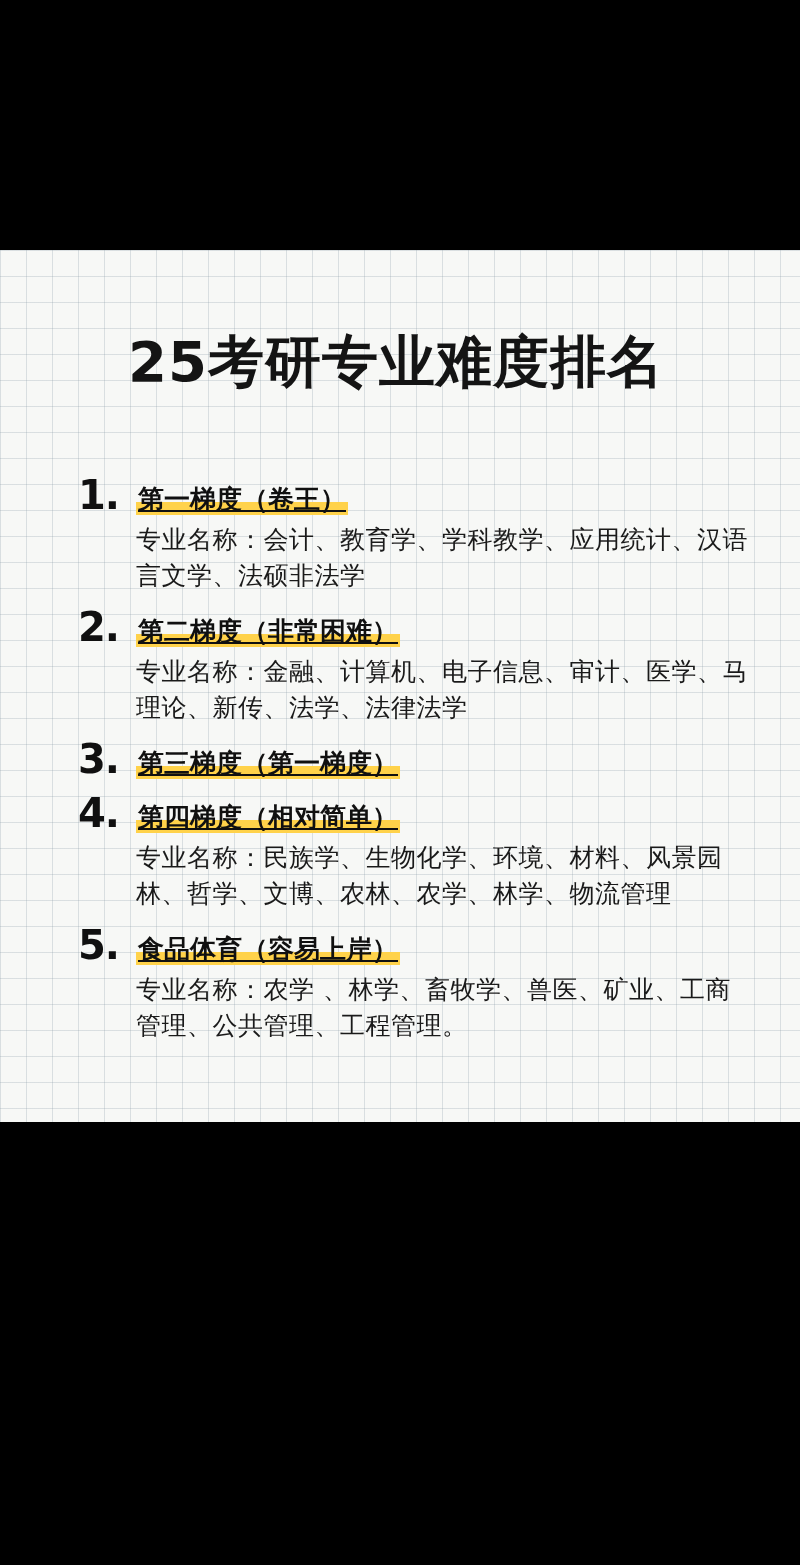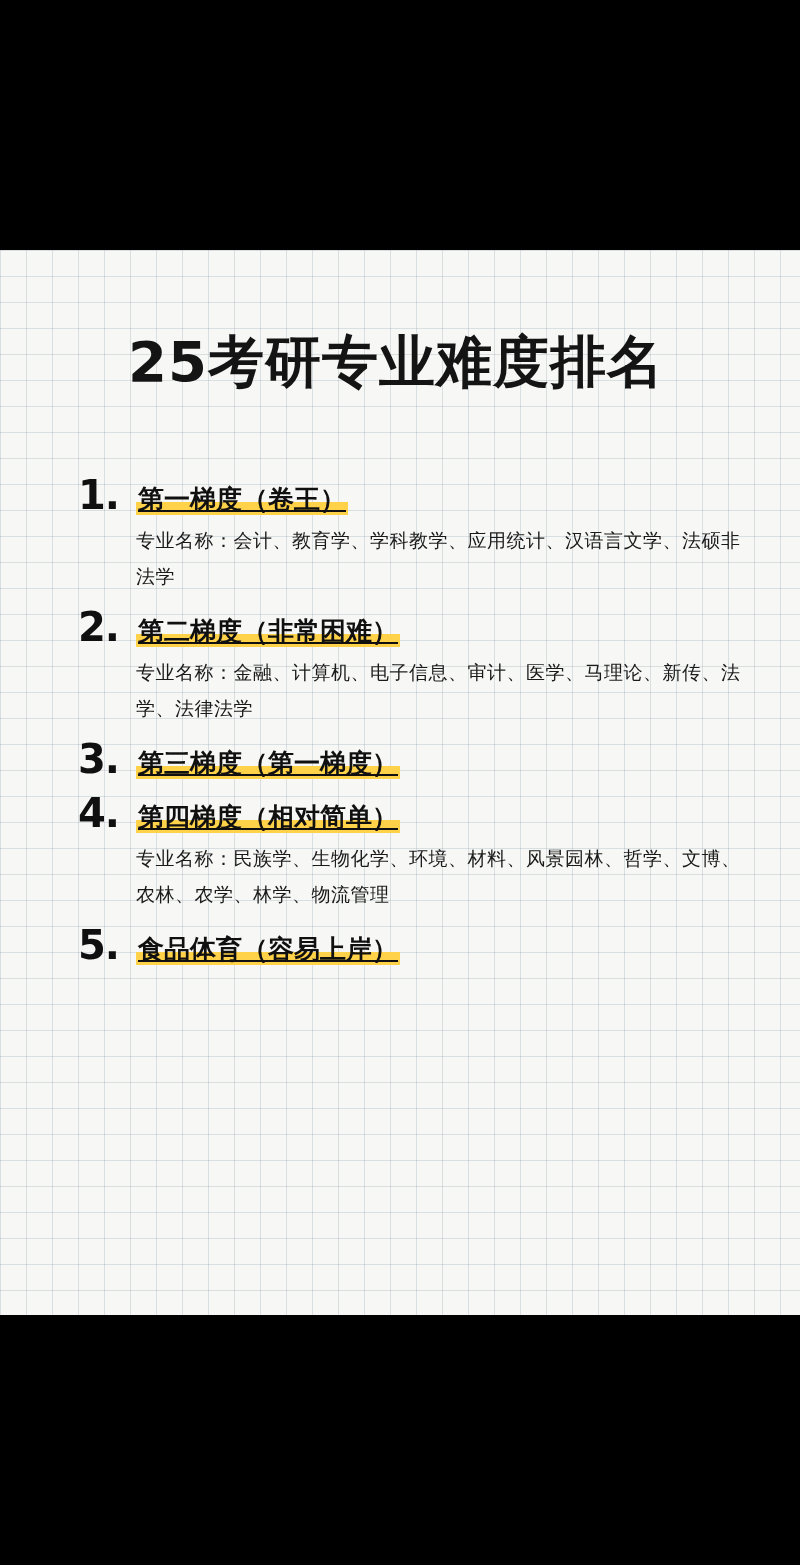--- a/index.html
+++ b/index.html
@@ -17,21 +17,21 @@
     position: relative;
     width: 800px;
     height: 1565px;
     background: #000000;
   }
   .card {
     position: absolute;
     left: 0;
     top: 250px;
     width: 800px;
-    height: 1065px;
+    height: 872px;
     background: #f7f8f6;
     background-image:
       linear-gradient(to right, rgba(150,165,175,0.30) 1px, transparent 1px),
       linear-gradient(to bottom, rgba(150,165,175,0.30) 1px, transparent 1px);
     background-size: 26px 26px;
     overflow: hidden;
   }
   .inner {
     position: absolute;
     left: 78px;
@@ -93,21 +93,21 @@
     height: 13px;
     background: #ffd24a;
     z-index: 0;
   }
   .tier-label .txt {
     position: relative;
     z-index: 1;
   }
   .tier-body {
     margin: 6px 0 0 58px;
-    font-size: 19px;
+    font-size: 25px;
     line-height: 36px;
     color: #1a1a1a;
     letter-spacing: 0.5px;
     font-weight: 400;
     max-width: 620px;
   }
   .tier-body.wide {
     margin-left: 58px;
   }
   
@@ -183,20 +183,21 @@
         </div>
 
         <div class="tier">
           <div class="tier-head">
             <div class="tier-num">5.</div>
             <div class="tier-label">
               <span class="hl hl-5"></span>
               <span class="txt">食品体育（容易上岸）</span>
             </div>
           </div>
+          <div class="tier-body">专业名称：农学 、林学、畜牧学、兽医、矿业、工商管理、公共管理、工程管理。</div>
         </div>
 
       </div>
     </div>
   </div>
 
   <div class="bar-bottom"></div>
 </div>
 
 </body></html>

